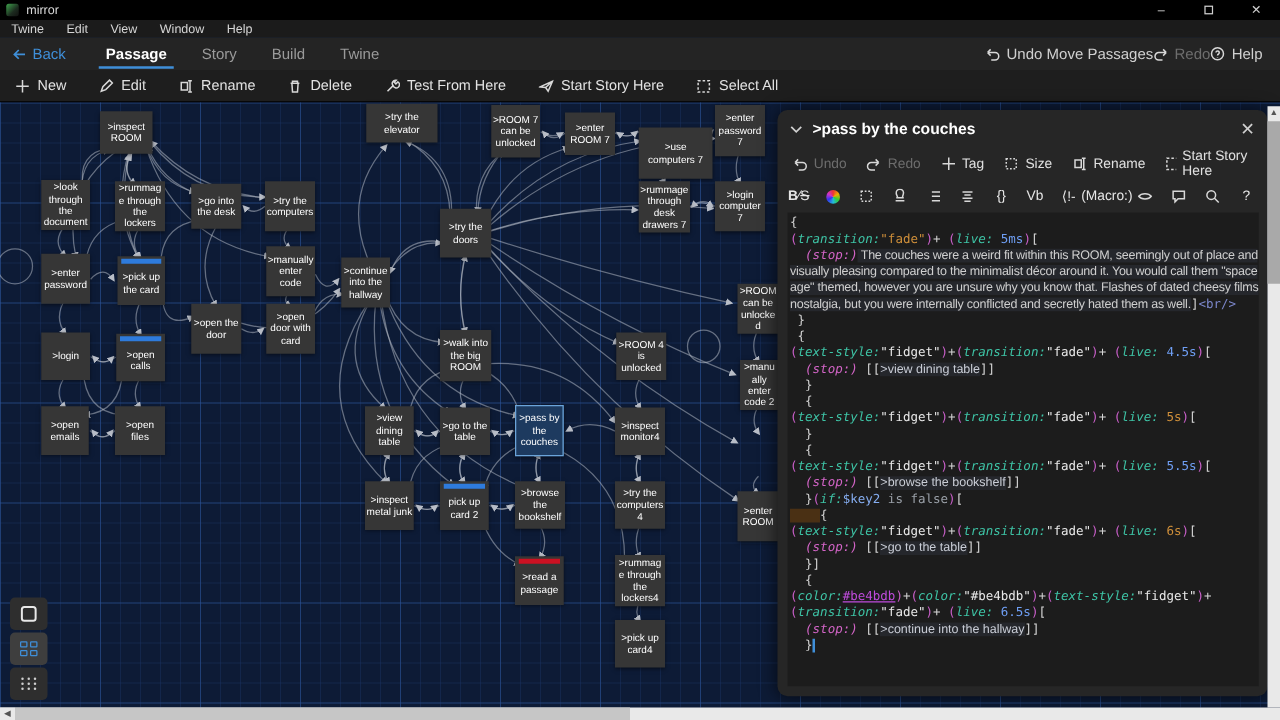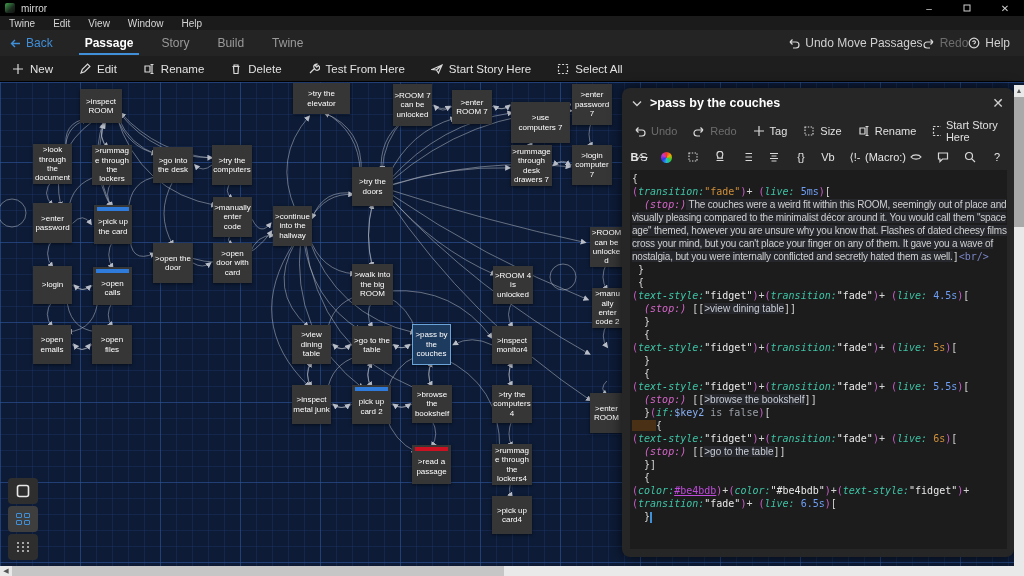--- a/index.html
+++ b/index.html
@@ -583,41 +583,41 @@
           </svg>
         </span>
         <span class="ft-icon">?</span>
       </div>
     <div id="code">
         <div class="line"><span class="tk-p">{</span></div>
         <div class="line"><span class="tk-par">(</span><span class="tk-m">transition:</span><span class="tk-str">"fade"</span><span class="tk-par">)</span><span class="tk-p">+ </span><span class="tk-par">(</span><span class="tk-m">live:</span><span class="tk-num"> 5ms</span><span class="tk-par">)</span><span class="tk-p">[</span></div>
         <div class="line"><span class="tk-p">  </span><span class="tk-s">(stop:)</span><span class="tk-prose"> The couches were a weird fit within this ROOM, seemingly out of place and</span></div>
         <div class="line"><span class="tk-prose">visually pleasing compared to the minimalist décor around it. You would call them "space</span></div>
         <div class="line"><span class="tk-prose">age" themed, however you are unsure why you know that. Flashes of dated cheesy films</span></div>
-        <div class="line"><span class="tk-prose">cross your mind, but you can't place your finger on any of them. It gave you a wave of</span></div>
         <div class="line"><span class="tk-prose">nostalgia, but you were internally conflicted and secretly hated them as well.</span><span class="tk-p">]</span><span class="tk-br">&lt;br/&gt;</span></div>
         <div class="line"><span class="tk-p"> }</span></div>
         <div class="line"><span class="tk-p"> {</span></div>
         <div class="line"><span class="tk-par">(</span><span class="tk-m">text-style:</span><span class="tk-pstr">"fidget"</span><span class="tk-par">)</span><span class="tk-p">+</span><span class="tk-par">(</span><span class="tk-m">transition:</span><span class="tk-pstr">"fade"</span><span class="tk-par">)</span><span class="tk-p">+ </span><span class="tk-par">(</span><span class="tk-m">live:</span><span class="tk-num"> 4.5s</span><span class="tk-par">)</span><span class="tk-p">[</span></div>
         <div class="line"><span class="tk-p">  </span><span class="tk-s">(stop:)</span><span class="tk-p"> [[</span><span class="tk-lk">&gt;view dining table</span><span class="tk-p">]]</span></div>
         <div class="line"><span class="tk-p">  }</span></div>
         <div class="line"><span class="tk-p">  {</span></div>
         <div class="line"><span class="tk-par">(</span><span class="tk-m">text-style:</span><span class="tk-pstr">"fidget"</span><span class="tk-par">)</span><span class="tk-p">+</span><span class="tk-par">(</span><span class="tk-m">transition:</span><span class="tk-pstr">"fade"</span><span class="tk-par">)</span><span class="tk-p">+ </span><span class="tk-par">(</span><span class="tk-m">live:</span><span class="tk-numo"> 5s</span><span class="tk-par">)</span><span class="tk-p">[</span></div>
         <div class="line"><span class="tk-p">  }</span></div>
         <div class="line"><span class="tk-p">  {</span></div>
         <div class="line"><span class="tk-par">(</span><span class="tk-m">text-style:</span><span class="tk-pstr">"fidget"</span><span class="tk-par">)</span><span class="tk-p">+</span><span class="tk-par">(</span><span class="tk-m">transition:</span><span class="tk-pstr">"fade"</span><span class="tk-par">)</span><span class="tk-p">+ </span><span class="tk-par">(</span><span class="tk-m">live:</span><span class="tk-num"> 5.5s</span><span class="tk-par">)</span><span class="tk-p">[</span></div>
         <div class="line"><span class="tk-p">  </span><span class="tk-s">(stop:)</span><span class="tk-p"> [[</span><span class="tk-lk">&gt;browse the bookshelf</span><span class="tk-p">]]</span></div>
         <div class="line"><span class="tk-p">  }</span><span class="tk-par">(</span><span class="tk-m">if:</span><span class="tk-var">$key2</span><span class="tk-kw"> is false</span><span class="tk-par">)</span><span class="tk-p">[</span></div>
         <div class="line"><span class="tk-hl">    </span><span class="tk-p">{</span></div>
         <div class="line"><span class="tk-par">(</span><span class="tk-m">text-style:</span><span class="tk-pstr">"fidget"</span><span class="tk-par">)</span><span class="tk-p">+</span><span class="tk-par">(</span><span class="tk-m">transition:</span><span class="tk-pstr">"fade"</span><span class="tk-par">)</span><span class="tk-p">+ </span><span class="tk-par">(</span><span class="tk-m">live:</span><span class="tk-numo"> 6s</span><span class="tk-par">)</span><span class="tk-p">[</span></div>
         <div class="line"><span class="tk-p">  </span><span class="tk-s">(stop:)</span><span class="tk-p"> [[</span><span class="tk-lk">&gt;go to the table</span><span class="tk-p">]]</span></div>
         <div class="line"><span class="tk-p">  }]</span></div>
         <div class="line"><span class="tk-p">  {</span></div>
         <div class="line"><span class="tk-par">(</span><span class="tk-m">color:</span><span class="tk-color">#be4bdb</span><span class="tk-par">)</span><span class="tk-p">+</span><span class="tk-par">(</span><span class="tk-m">color:</span><span class="tk-pstr">"#be4bdb"</span><span class="tk-par">)</span><span class="tk-p">+</span><span class="tk-par">(</span><span class="tk-m">text-style:</span><span class="tk-pstr">"fidget"</span><span class="tk-par">)</span><span class="tk-p">+</span></div>
         <div class="line"><span class="tk-par">(</span><span class="tk-m">transition:</span><span class="tk-pstr">"fade"</span><span class="tk-par">)</span><span class="tk-p">+ </span><span class="tk-par">(</span><span class="tk-m">live:</span><span class="tk-num"> 6.5s</span><span class="tk-par">)</span><span class="tk-p">[</span></div>
+        <div class="line"><span class="tk-p">  </span><span class="tk-s">(stop:)</span><span class="tk-p"> [[</span><span class="tk-lk">&gt;continue into the hallway</span><span class="tk-p">]]</span></div>
         <div class="line"><span class="tk-p">  }</span><span class="caret"></span></div>
       </div>
   </div>
 
   <div id="hscroll">
     <div class="arrow">◀</div>
     <div class="thumb"></div>
   </div>
   <div id="vscroll">
     <div class="arrow">▲</div>

